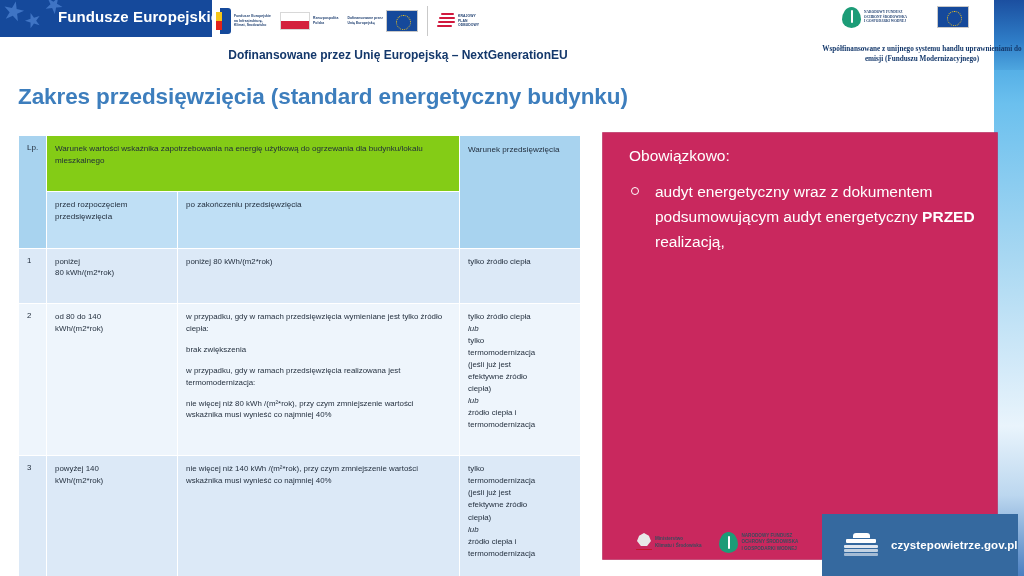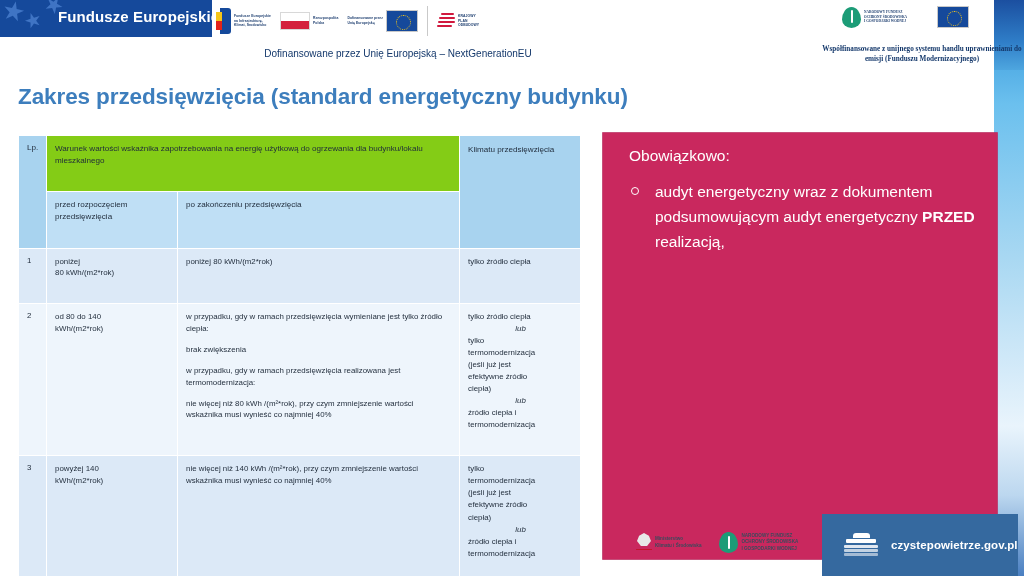--- a/index.html
+++ b/index.html
@@ -74,21 +74,21 @@
   }
   .hdr-sep{width:1px;height:30px;background:#c9c9c9;}
   .kpo-mark{width:18px;height:19px;position:relative;}
   .kpo-mark i{position:absolute;left:0;height:2.6px;background:#d1193e;border-radius:1px;}
   .kpo-mark i:nth-child(1){top:1px;width:13px;left:4px;}
   .kpo-mark i:nth-child(2){top:5px;width:16px;left:2px;}
   .kpo-mark i:nth-child(3){top:9px;width:17px;left:1px;}
   .kpo-mark i:nth-child(4){top:13px;width:15px;left:0px;}
   .hdr-caption{
     position:absolute;left:212px;top:48px;width:372px;text-align:center;
-    font-size:10px;color:#14386b;font-weight:normal;
+    font-size:12px;color:#14386b;font-weight:bold;
   }
 
   .hdr-right{
     position:absolute;left:820px;top:0;width:204px;height:70px;font-family:Liberation Serif, serif;
   }
   .hdr-right-logos{
     position:absolute;left:22px;top:6px;display:flex;align-items:center;gap:30px;
   }
   .nfos-mark{width:19px;height:21px;position:relative;}
   .nfos-mark .leaf{
@@ -126,21 +126,21 @@
   .th-sub{background:#bfdff5;font-weight:bold;font-size:8.1px;line-height:1.5;}
   .th-lp{background:#a8d3ef;font-weight:bold;font-size:8.1px;vertical-align:bottom;text-align:left;}
   .th-rodzaj{background:#a8d3ef;font-weight:bold;font-size:8.1px;line-height:1.75;vertical-align:middle;}
   .r-odd td{background:#dce9f7;}
   .r-even td{background:#eef5fc;}
   .cell-mid{vertical-align:middle;}
   .cell-c1{text-align:left;}
   .p{margin:0 0 9px 0;line-height:1.5;}
   .p:last-child{margin-bottom:0;}
   .p-tight{margin:0;line-height:1.5;}
-  .it{font-style:italic;text-align:center;}
+  .it{font-style:italic;}
   .nl{line-height:1.52;}
 
   
   .pink{
     position:absolute;left:603px;top:133px;width:394px;height:426px;z-index:4;
     background:#c9285e;
     box-shadow:0 0 0 .8px #b9255a;
   }
   .pink-title{
     position:absolute;left:26px;top:14px;color:#ffffff;font-size:15.5px;
@@ -274,21 +274,21 @@
     <colgroup>
       <col style="width:28px">
       <col style="width:131px">
       <col style="width:282px">
       <col style="width:121px">
     </colgroup>
     <thead>
       <tr>
         <th class="th-lp" rowspan="2">Lp.</th>
         <th class="th-main" colspan="2">Warunek wartości wskaźnika zapotrzebowania na energię użytkową do ogrzewania dla budynku/lokalu mieszkalnego</th>
-        <th class="th-rodzaj" rowspan="2">Klimatu przedsięwzięcia</th>
+        <th class="th-rodzaj" rowspan="2">Warunek przedsięwzięcia</th>
       </tr>
       <tr>
         <th class="th-sub">przed rozpoczęciem przedsięwzięcia</th>
         <th class="th-sub">po zakończeniu przedsięwzięcia</th>
       </tr>
     </thead>
     <tbody id="tbody">
         <tr class="r-odd">
           <td class="cell-mid">1</td>
           <td class="cell-mid cell-c1">

